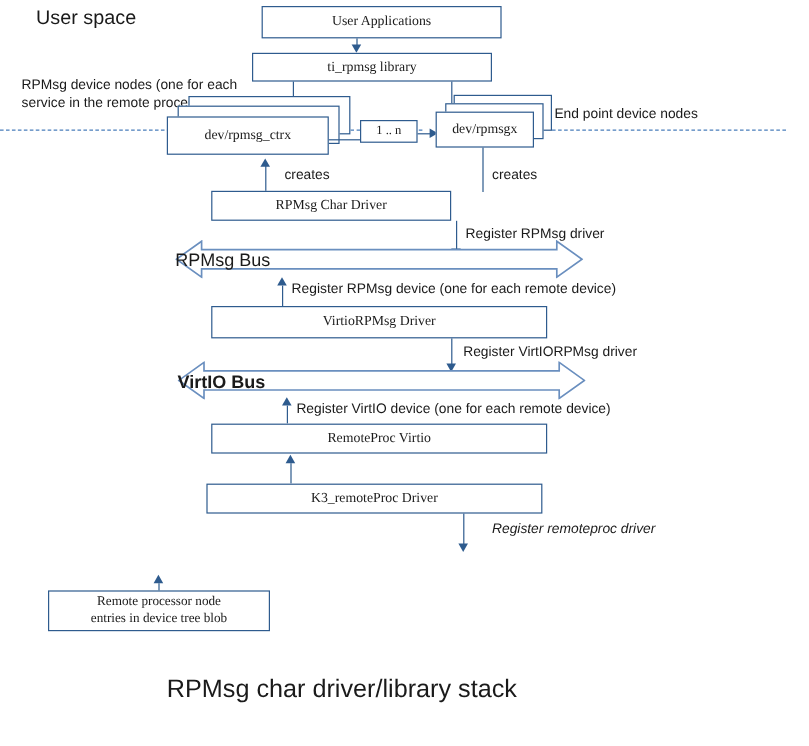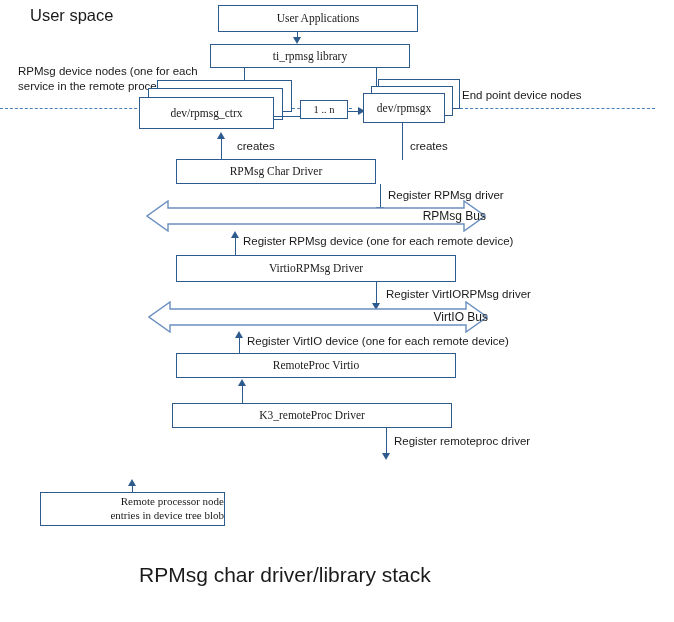--- a/index.html
+++ b/index.html
@@ -23,21 +23,21 @@
     display: flex;
     align-items: center;
     justify-content: center;
     text-align: center;
     color: #1a1a1a;
     font-size: 11.5px;
     line-height: 1.25;
     white-space: nowrap;
     font-family: Liberation Serif, serif;
   }
-  .box.multiline { white-space: normal; align-items: flex-end; }
+  .box.multiline { white-space: normal; }
   .shadowbox {
     position: absolute;
     box-sizing: border-box;
     border: 1px solid #2E5B8E;
     background: #ffffff;
   }
   .label {
     position: absolute;
     color: #1a1a1a;
     font-size: 11.5px;
@@ -87,22 +87,22 @@
     border-bottom: 4.5px solid transparent;
     border-left: 7px solid #2E5B8E;
   }
   .bus {
     position: absolute;
   }
   .bus svg { display: block; }
   .bus-label {
     position: absolute;
     width: 100%;
-    text-align: right;
-    font-size: 12px;
+    text-align: left;
+    font-size: 15px;
     color: #1a1a1a;
     white-space: nowrap;
   }
   .dashed-sep {
     position: absolute;
     height: 0;
     border-top: 1.5px dashed #4A7EBB;
   }
 </style>
 </head>
@@ -171,41 +171,41 @@
   <div class="vline" style="left:235px; top:238px; height:17px;"></div>
   <div class="arrow-up" style="left:231px; top:231px;"></div>
   <div class="label" style="left:243px; top:234px;">Register RPMsg device (one for each remote  device)</div>
 
   <div class="box" style="left:176px; top:255px; width:280px; height:27px;">VirtioRPMsg Driver</div>
 
   <div class="vline" style="left:376px; top:282px; height:24px;"></div>
   <div class="arrow-down" style="left:372px; top:303px;"></div>
   <div class="label" style="left:386px; top:287px;">Register VirtIORPMsg driver</div>
 
-  <div class="bus" style="left:148px; top:301px; width:340px; height:32px;">
+  <div class="bus" style="left:148px; top:301px; width:340px; height:32px;font-weight:bold;">
     <svg width="340" height="32" viewBox="0 0 340 32">
       <polygon points="22,1 22,8 318,8 318,1 339,16 318,31 318,24 22,24 22,31 1,16" fill="#ffffff" stroke="#6A8FBF" stroke-width="1.4"></polygon>
     </svg>
     <div class="bus-label" style="top:9px;">VirtIO Bus</div>
   </div>
 
   <div class="vline" style="left:239px; top:338px; height:15px;"></div>
   <div class="arrow-up" style="left:235px; top:331px;"></div>
   <div class="label" style="left:247px; top:334px;">Register VirtIO device (one for each remote  device)</div>
 
   <div class="box" style="left:176px; top:353px; width:280px; height:25px;">RemoteProc  Virtio</div>
 
   <div class="vline" style="left:242px; top:386px; height:17px;"></div>
   <div class="arrow-up" style="left:238px; top:379px;"></div>
 
   <div class="box" style="left:172px; top:403px; width:280px; height:25px;">K3_remoteProc  Driver</div>
 
   <div class="vline" style="left:386px; top:428px; height:28px;"></div>
   <div class="arrow-down" style="left:382px; top:453px;"></div>
-  <div class="label" style="left:394px; top:434px;">Register remoteproc  driver</div>
+  <div class="label" style="left:410px; top:434px;font-style:italic;">Register remoteproc  driver</div>
 
 
   <div class="vline" style="left:132px; top:486px; height:12px;"></div>
   <div class="arrow-up" style="left:128px; top:479px;"></div>
 
   <div class="box multiline" style="left:40px; top:492px; width:185px; height:34px; flex-direction:column; font-size:11px;">
     <span>Remote  processor node</span>
     <span>entries in device tree blob</span>
   </div>
 

